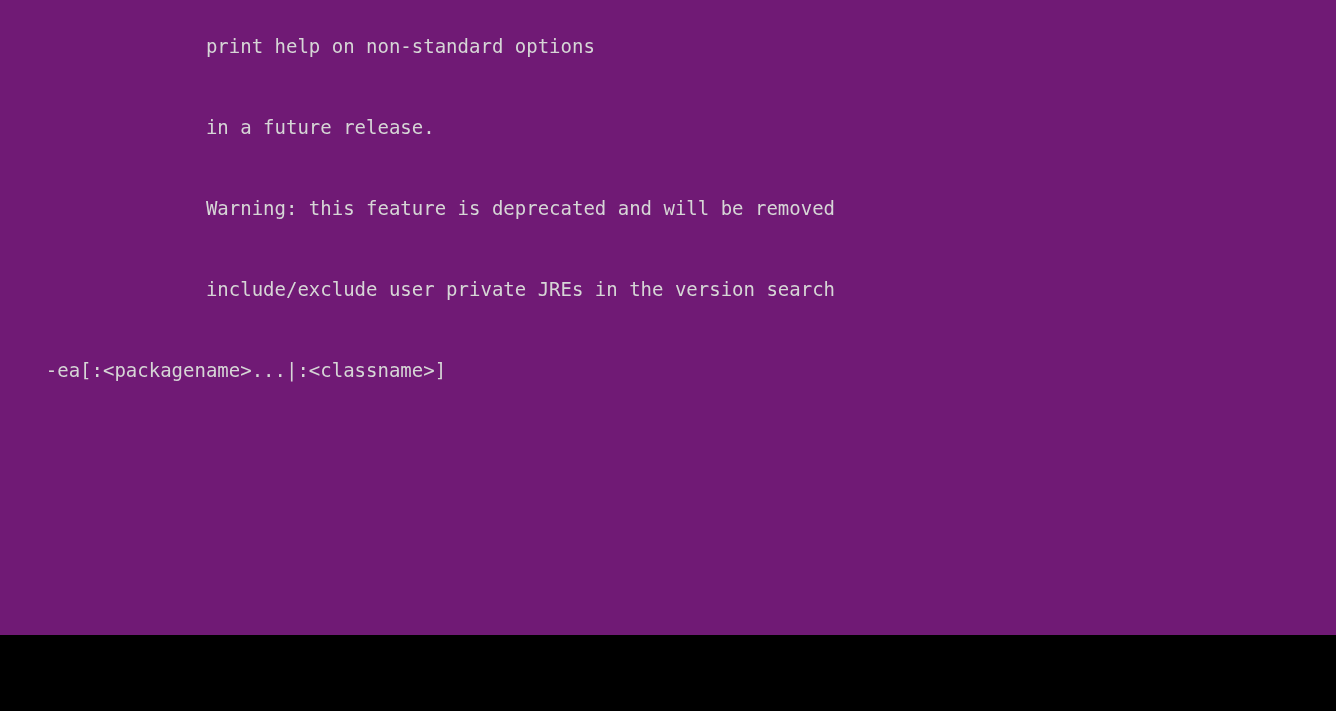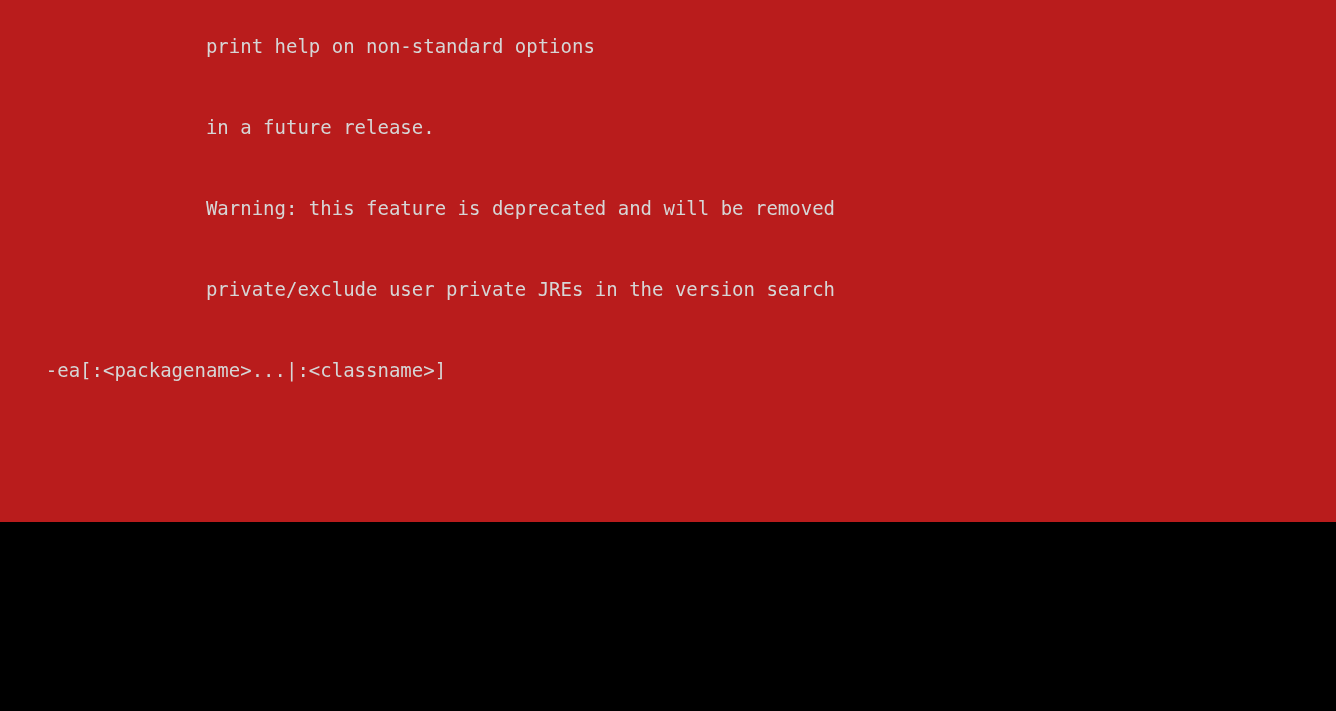--- a/index.html
+++ b/index.html
@@ -7,22 +7,22 @@
     margin: 0;
     padding: 0;
     background: #000000;
     width: 1336px;
     height: 711px;
     overflow: hidden;
   }
   #terminal {
     position: relative;
     width: 1336px;
-    height: 522px;
-    background: #b91c1c;
+    height: 635px;
+    background: #701a75;
     font-family: "DejaVu Sans Mono", "Liberation Mono", monospace;
     font-size: 19px;
     line-height: 27px;
     color: #d6d6d6;
     overflow: hidden;
     letter-spacing: 0px;
     text-decoration: underline;
   }
   #screen {
     position: absolute;
@@ -59,21 +59,21 @@
 </style>
 </head>
 <body>
 
 <div id="terminal">
 
   <div id="screen">
     <span class="line clipped-top">                  print help on non-standard options</span>
     <span class="line">                  in a future release.</span>
     <span class="line">                  Warning: this feature is deprecated and will be removed</span>
-    <span class="line">                  private/exclude user private JREs in the version search</span>
+    <span class="line">                  include/exclude user private JREs in the version search</span>
     <span class="line">    -ea[:&lt;packagename&gt;...|:&lt;classname&gt;]</span>
     
     
     
     
     
     
     
     
     

